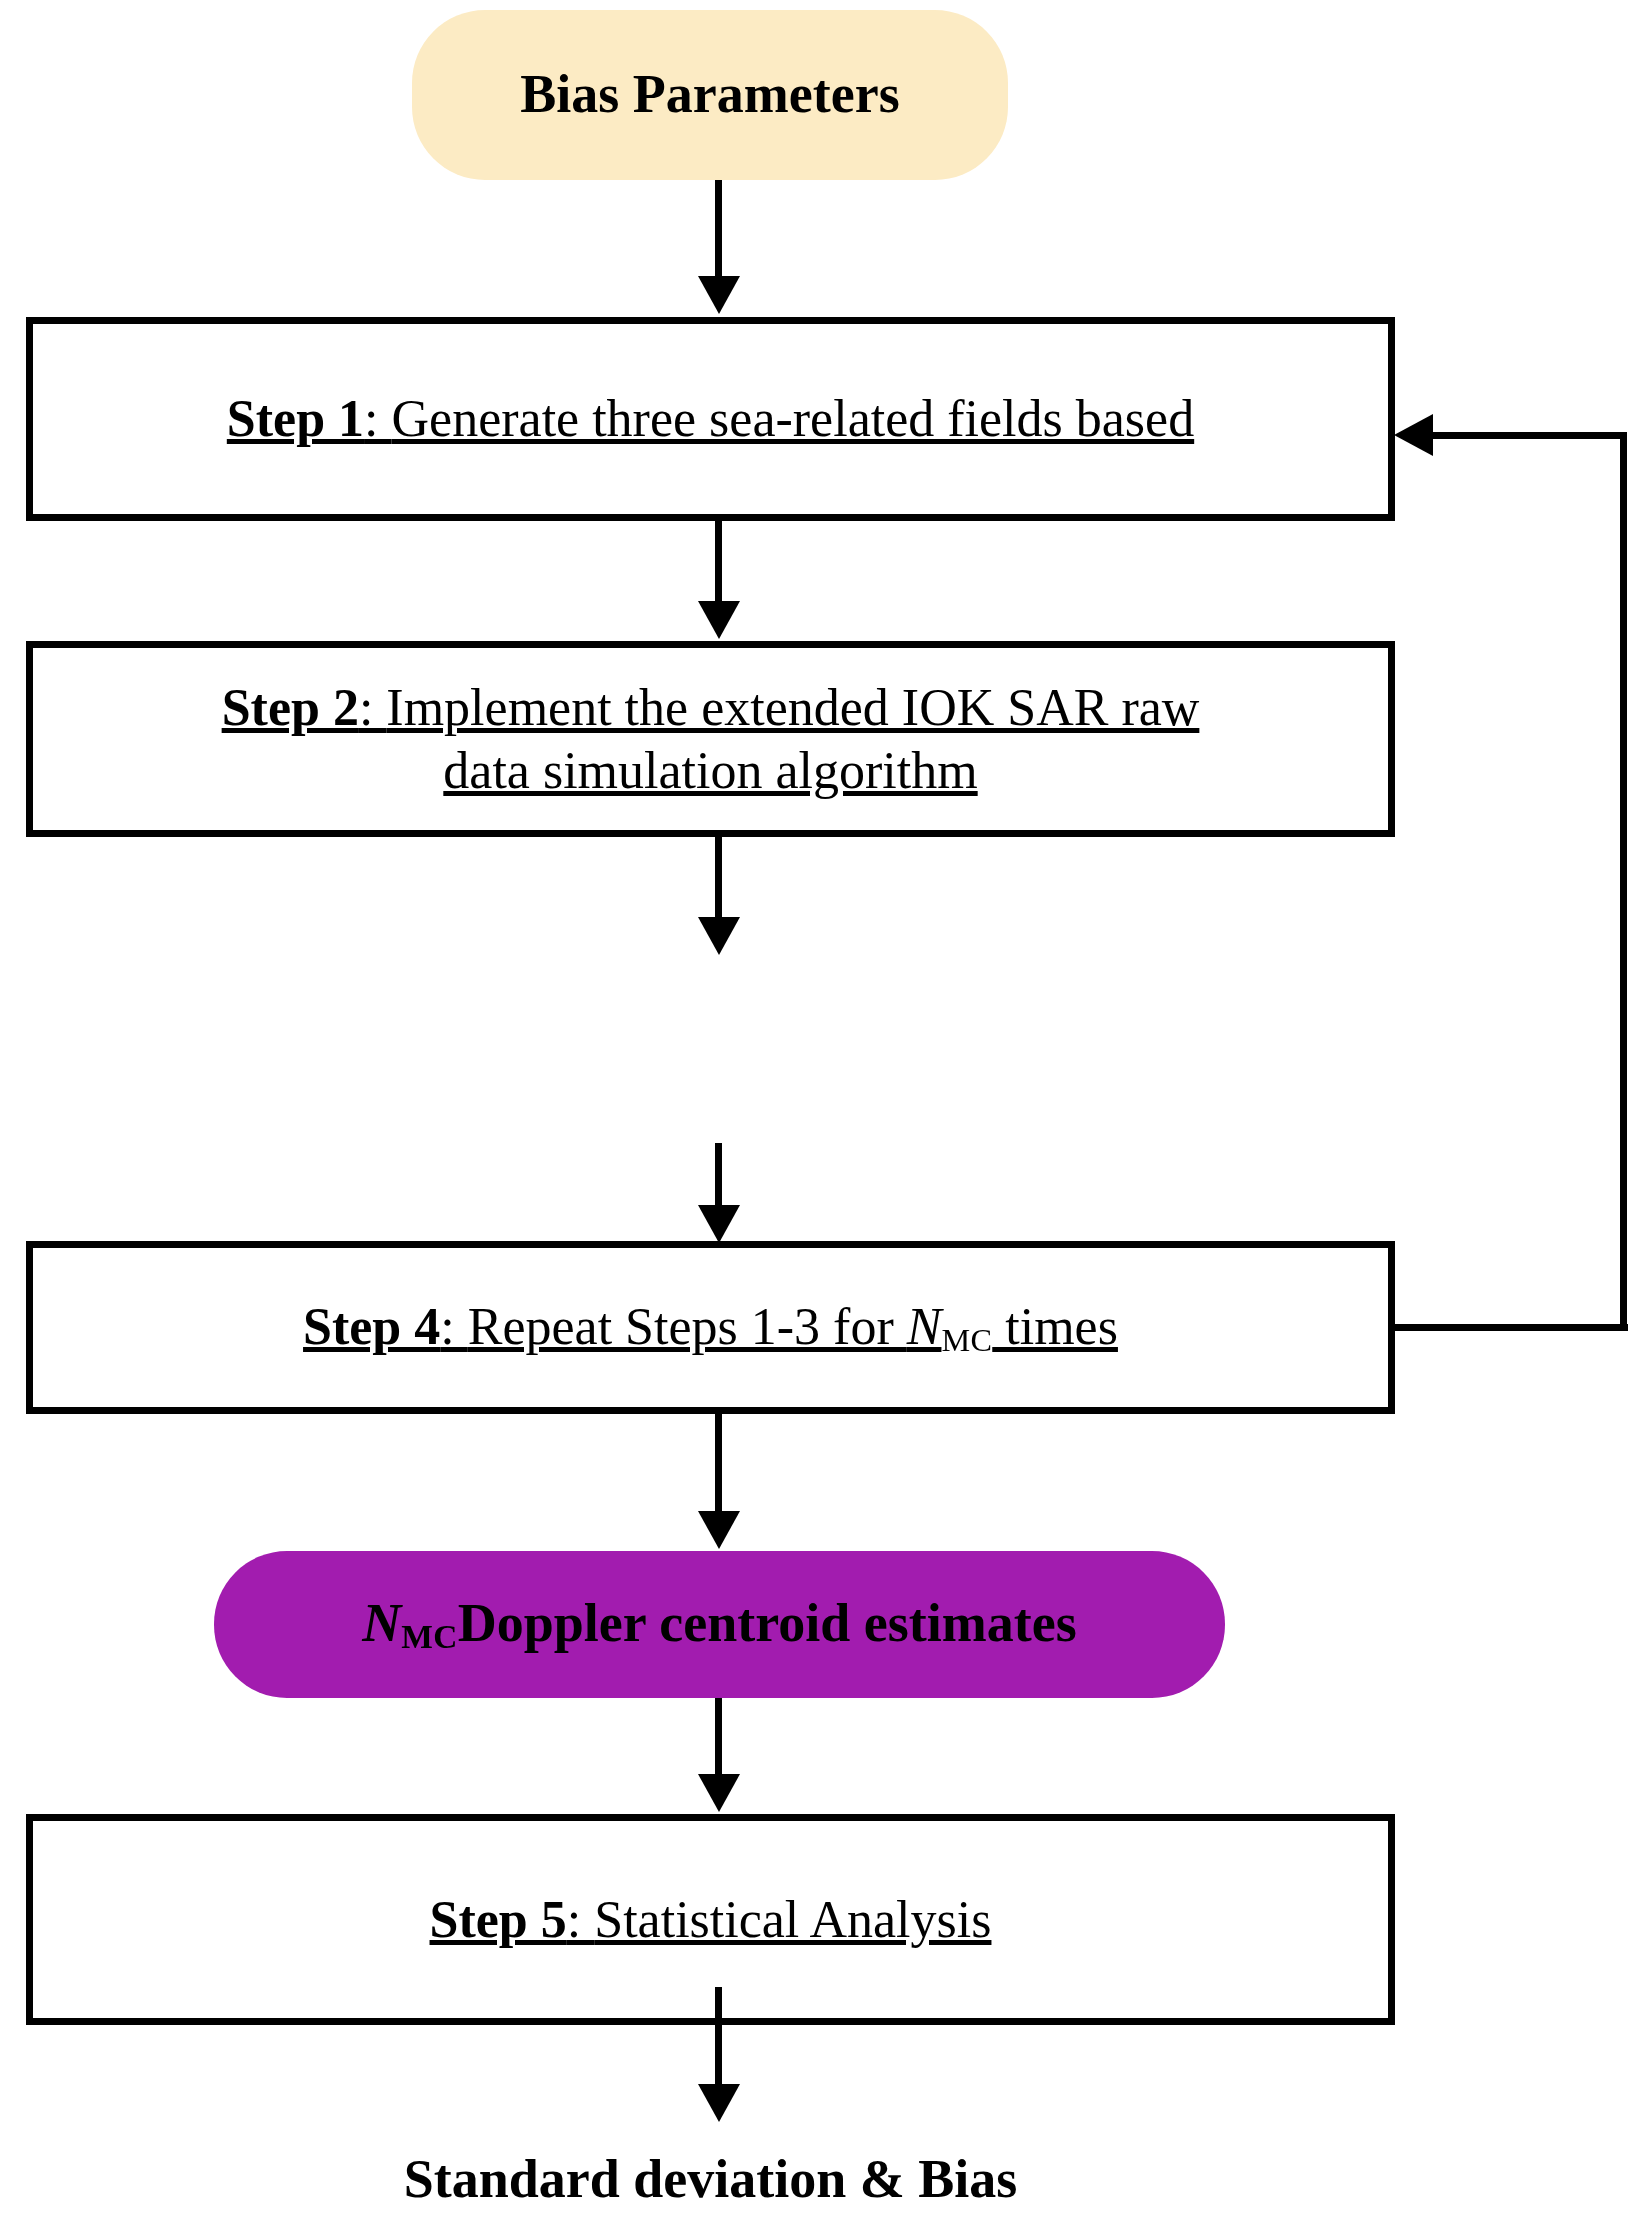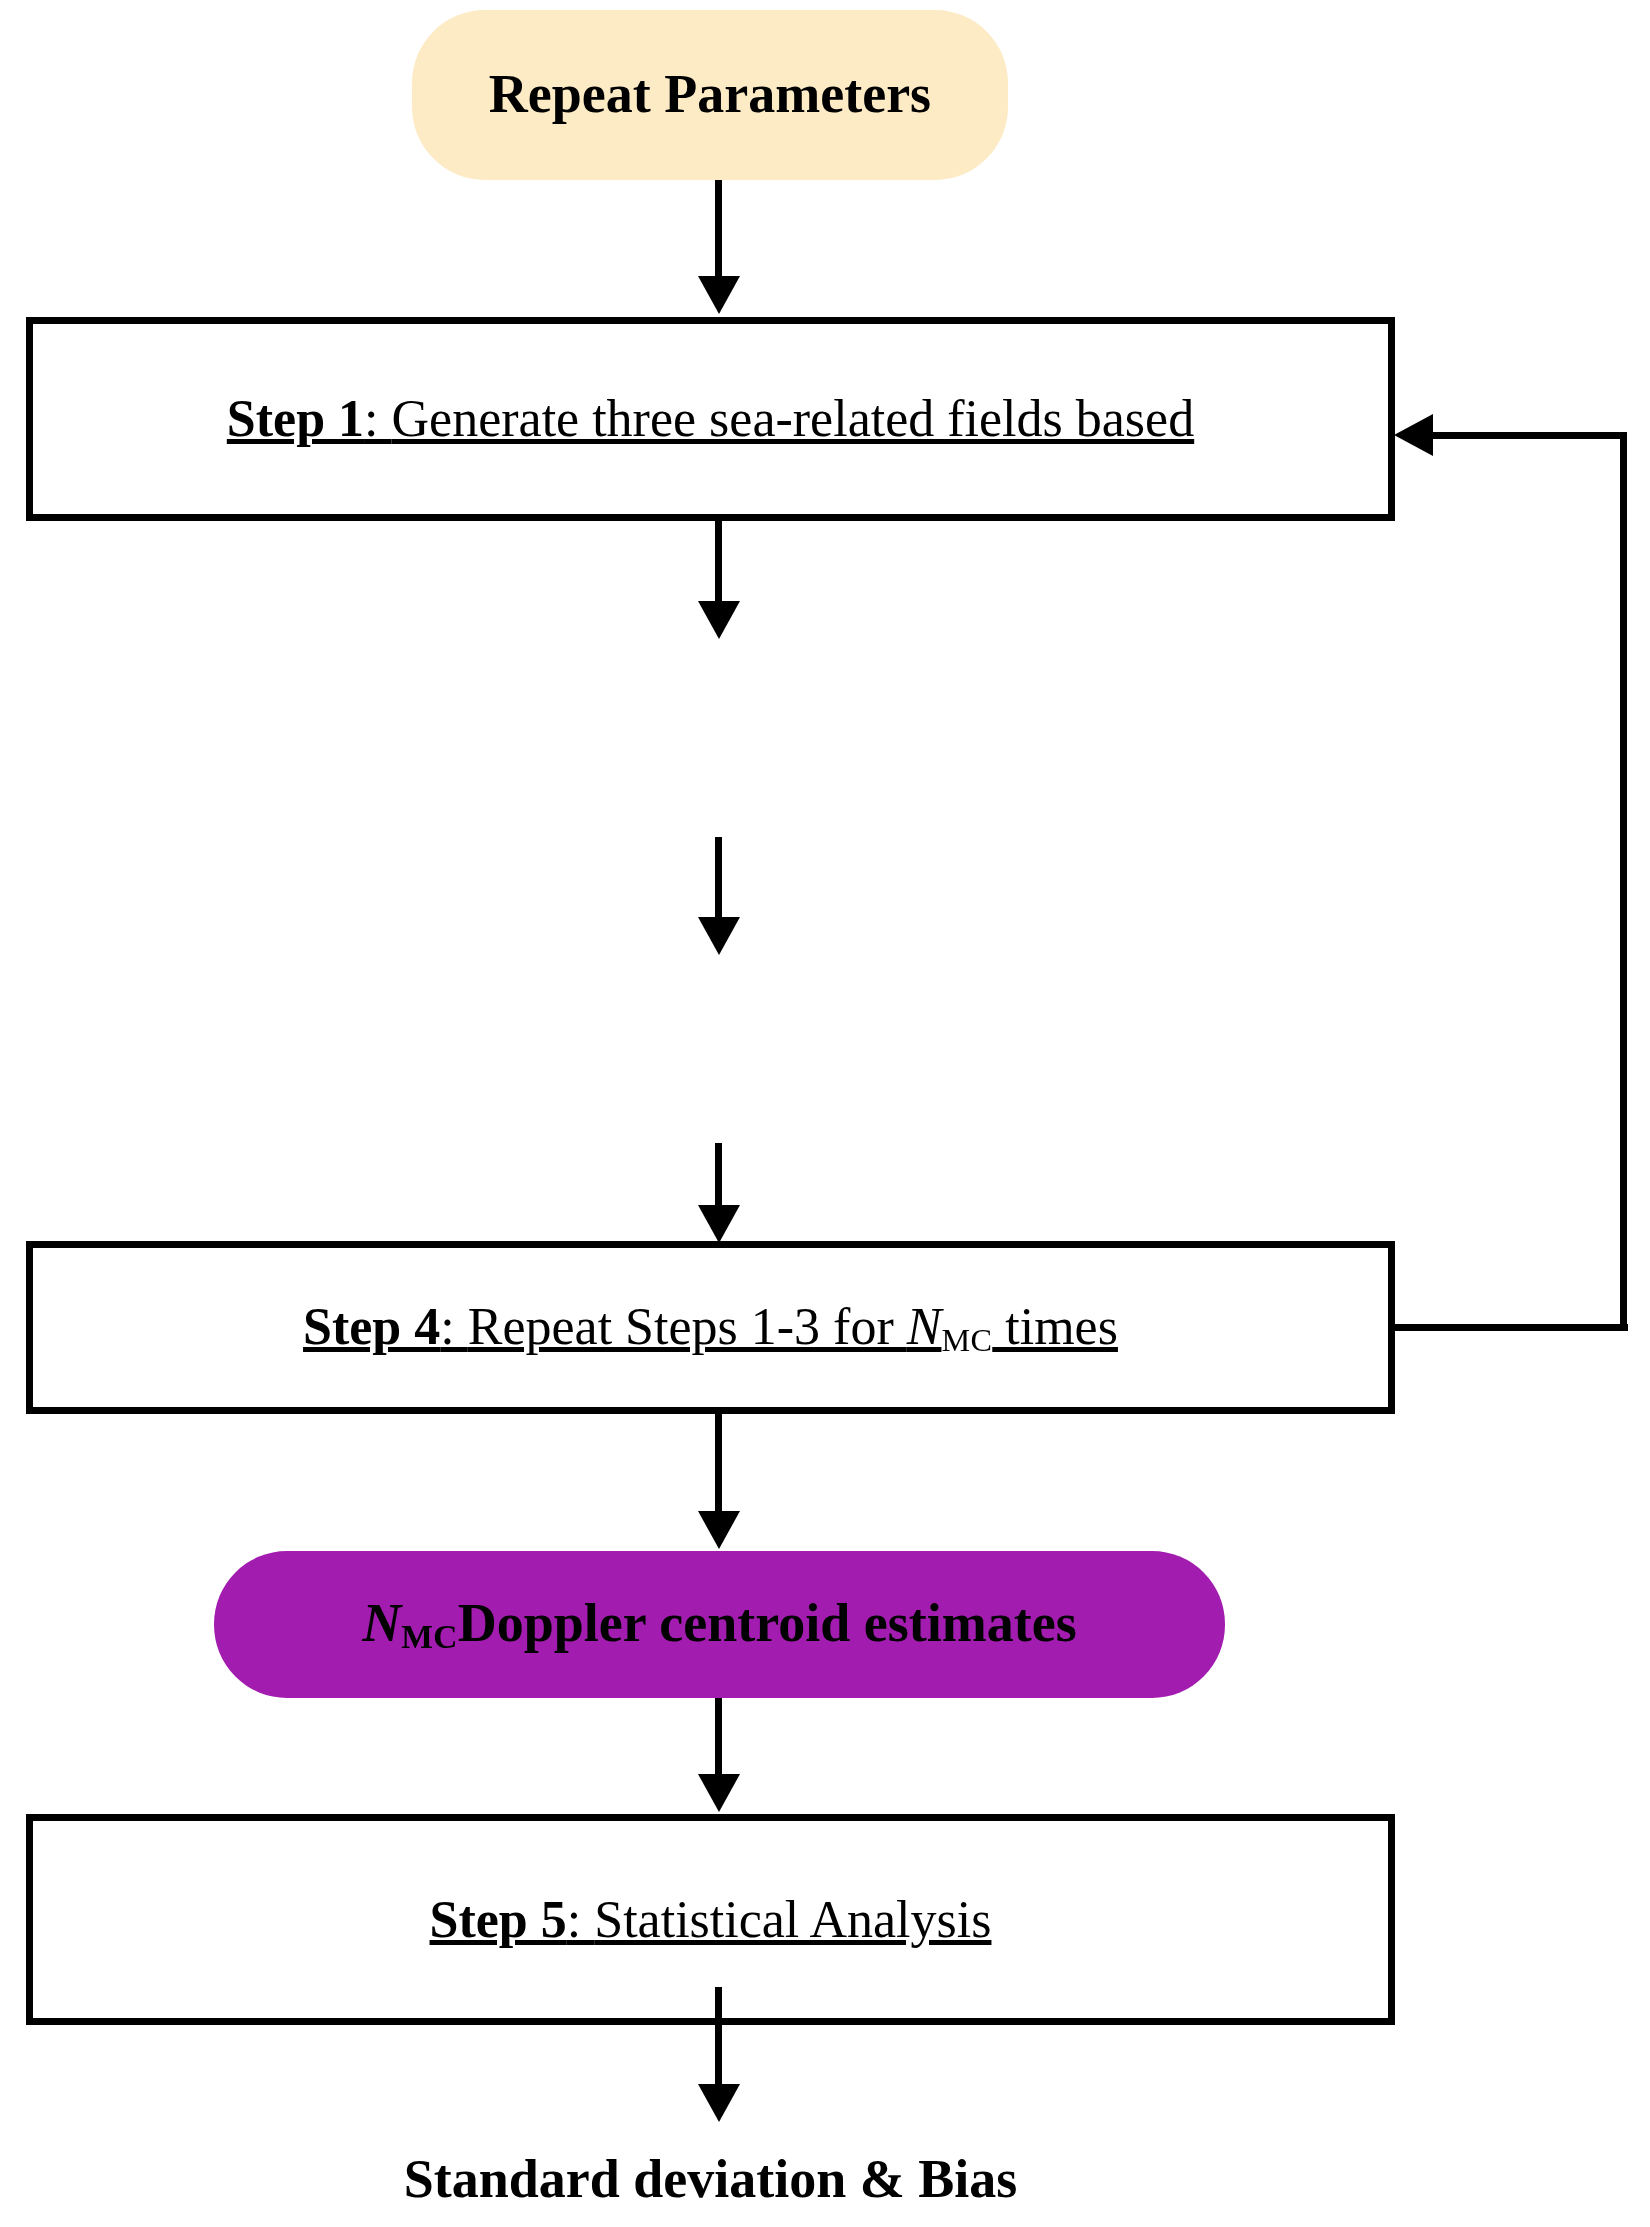--- a/index.html
+++ b/index.html
@@ -79,35 +79,41 @@
     border-bottom:21px solid transparent;
     border-right:39px solid #000000;
   }
 </style>
 </head>
 <body>
 
 <div id="canvas">
 
   <div class="node rounded" style="left:412px;top:9.8px;width:596px;height:170px;background:#FCEBC4;">
-    <span class="nodetext t-66 b">Repeat Parameters</span>
+    <span class="nodetext t-66 b">Bias Parameters</span>
   </div>
 
   <div class="vline" style="left:715px;top:180px;height:98px;"></div>
   <div class="arrowdown" style="left:698px;top:276px;"></div>
 
   <div class="node rect" style="left:26px;top:317px;width:1369px;height:204px;">
     <span class="nodetext t-64">
       <span class="b">Step 1</span><span>: </span><span>Generate three sea-related fields based</span><br>
     </span>
   </div>
 
   <div class="vline" style="left:715px;top:521px;height:82px;"></div>
   <div class="arrowdown" style="left:698px;top:601px;"></div>
 
+  <div class="node rect" style="left:26px;top:641px;width:1369px;height:196px;">
+    <span class="nodetext t-64">
+      <span class="b">Step 2</span><span>: </span><span>Implement the extended IOK SAR raw</span><br>
+      <span>data simulation algorithm</span>
+    </span>
+  </div>
 
   <div class="vline" style="left:715px;top:837px;height:82px;"></div>
   <div class="arrowdown" style="left:698px;top:917px;"></div>
 
 
   <div class="vline" style="left:715px;top:1143px;height:64px;"></div>
   <div class="arrowdown" style="left:698px;top:1205px;"></div>
 
   <div class="node rect" style="left:26px;top:1241px;width:1369px;height:173px;">
     <span class="nodetext t-64">

